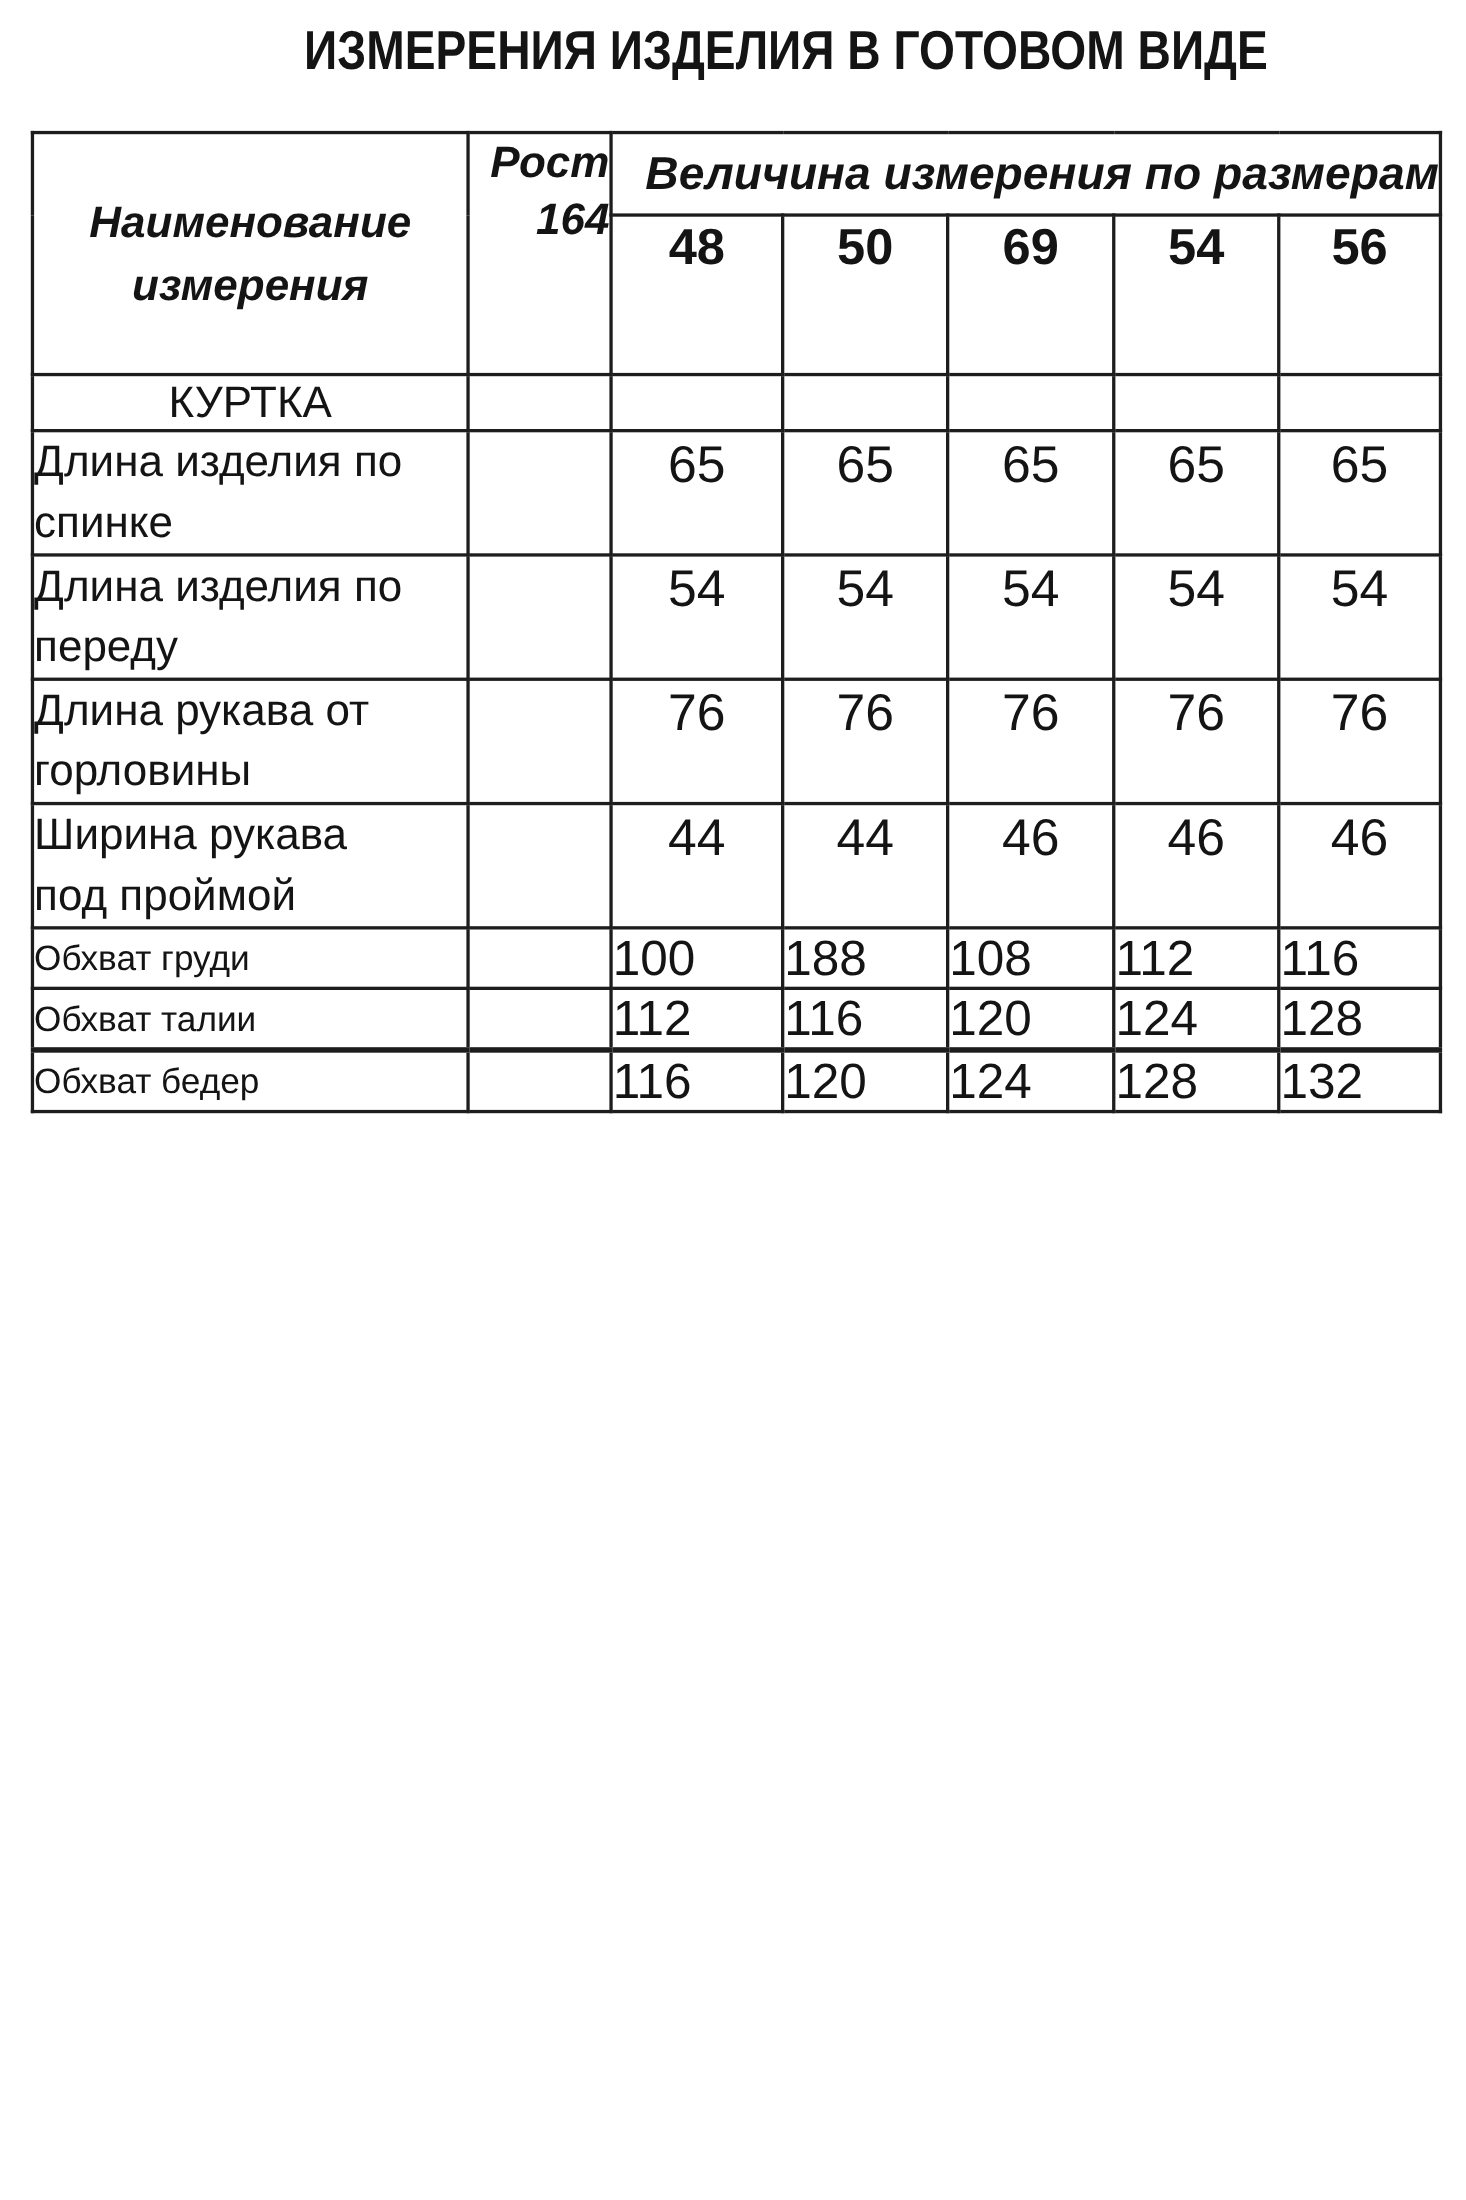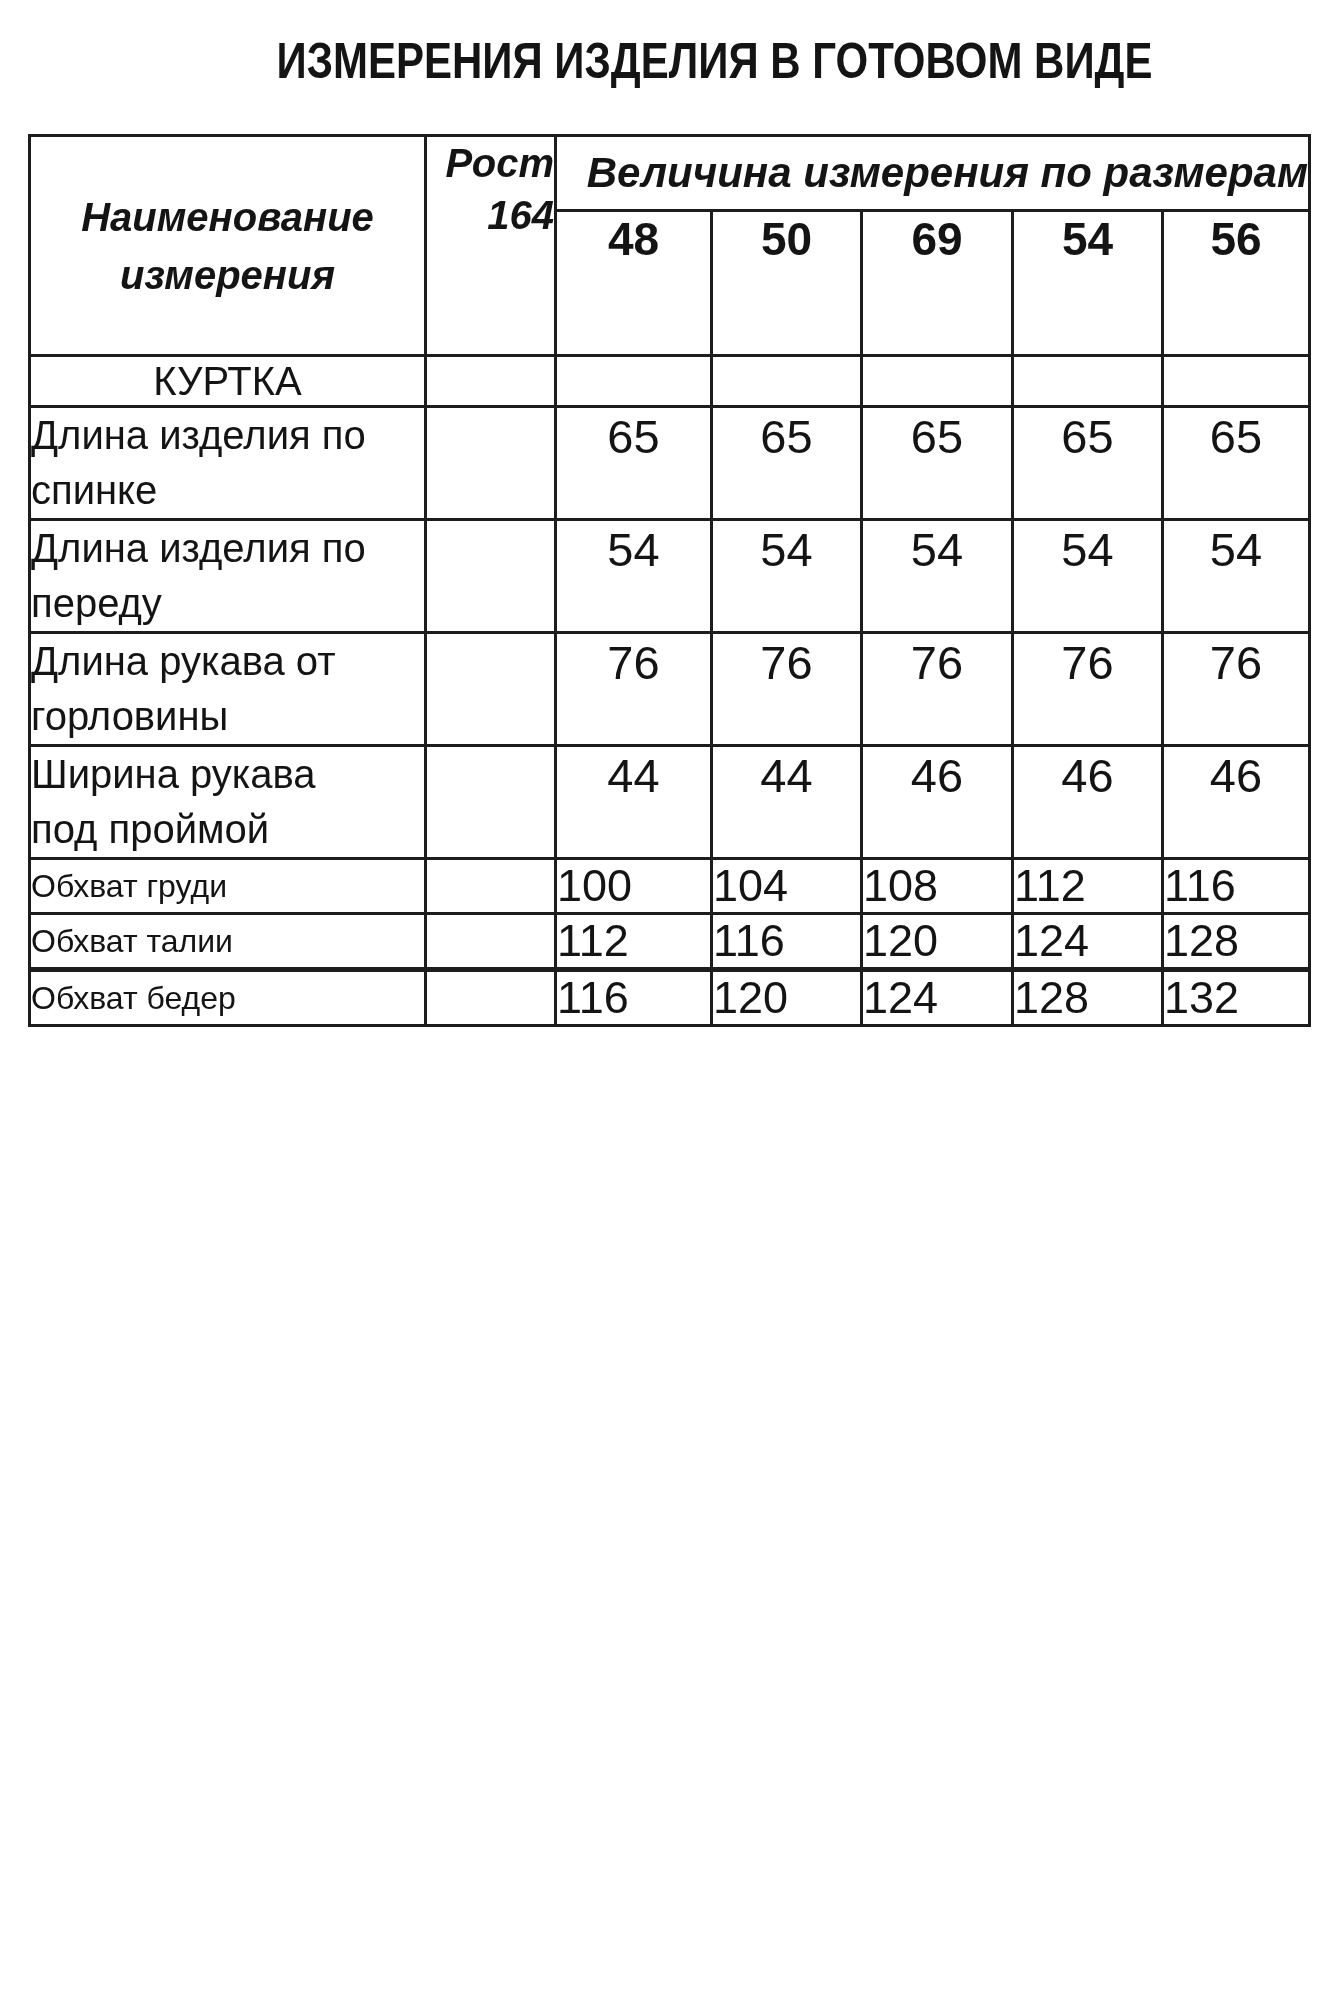--- a/index.html
+++ b/index.html
@@ -20,21 +20,21 @@
   }
   .doc-title {
     margin: 198px 0 0 0;
     font-size: 42px;
     line-height: 1.2;
     font-weight: bold;
     font-style: italic;
     letter-spacing: 0px;
   }
   .doc-subtitle {
-    margin: 34px 0 0 0;
+    margin: 19px 0 0 0;
     font-size: 50px;
     line-height: 1.1;
     font-weight: bold;
   }
   .doc-subtitle .squeeze {
     display: inline-block;
     transform: scaleX(0.84);
     transform-origin: center;
     white-space: nowrap;
   }
@@ -197,21 +197,21 @@
     <td class="c-val-tall">44</td>
     <td class="c-val-tall">46</td>
     <td class="c-val-tall">46</td>
     <td class="c-val-tall">46</td>
   </tr>
 
   <tr class="row-short">
     <td class="c-label-short">Обхват груди</td>
     <td></td>
     <td class="c-val-short">100</td>
-    <td class="c-val-short">104</td>
+    <td class="c-val-short">188</td>
     <td class="c-val-short">108</td>
     <td class="c-val-short">112</td>
     <td class="c-val-short">116</td>
   </tr>
 
   <tr class="row-short">
     <td class="c-label-short">Обхват талии</td>
     <td></td>
     <td class="c-val-short">112</td>
     <td class="c-val-short">116</td>

